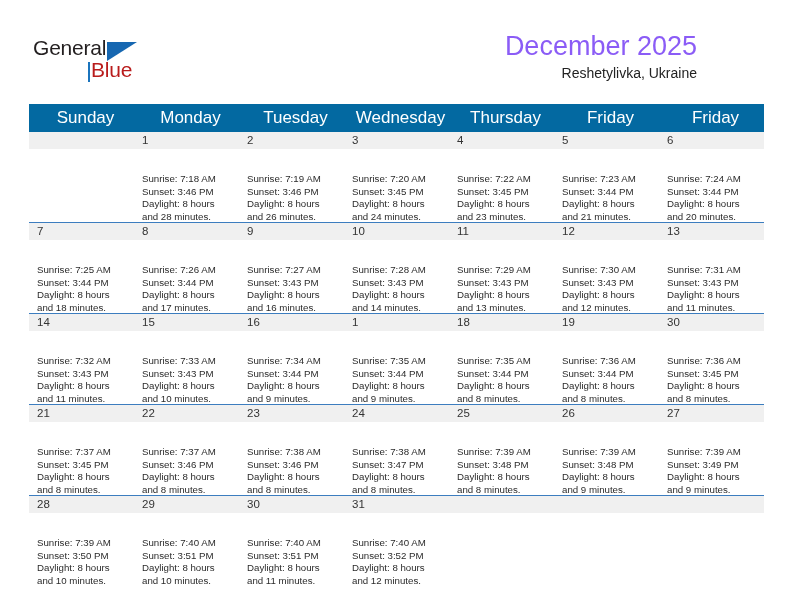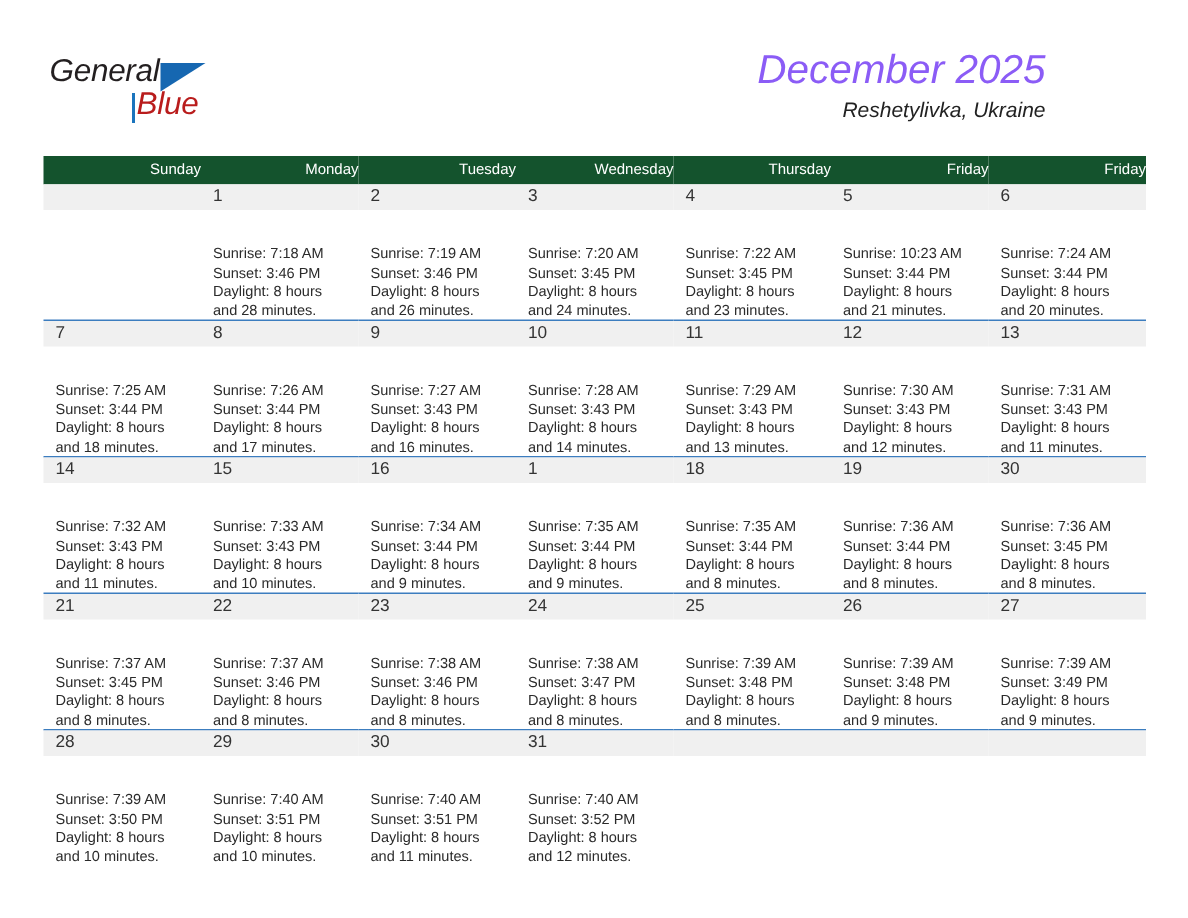--- a/index.html
+++ b/index.html
@@ -21,21 +21,20 @@
     box-sizing: border-box;
   }
 
   
   .top {
     position: absolute;
     left: 0;
     top: 0;
     width: 732px;
     height: 100px;
-    font-style: italic;
   }
   .logo {
     position: absolute;
     left: 33px;
     top: 36px;
     width: 160px;
     height: 52px;
   }
   .logo-general {
     position: absolute;
@@ -100,25 +99,25 @@
     left: 29px;
     top: 104px;
     width: 735px;
   }
   table.cal {
     width: 735px;
     border-collapse: collapse;
     table-layout: fixed;
   }
   table.cal th {
-    background: #14532d;
+    background: #0369a1;
     color: #ffffff;
-    font-size: 10px;
+    font-size: 17px;
     font-weight: normal;
-    text-align: right;
+    text-align: center;
     padding: 4px 0 4px 8px;
     height: 19px;
     box-sizing: border-box;
     border: none;
   }
   table.cal td {
     vertical-align: top;
     padding: 0;
     border: none;
     background: #ffffff;
@@ -238,21 +237,21 @@
                   <div>Sunset: 3:45 PM</div>
                   <div>Daylight: 8 hours</div>
                   <div>and 23 minutes.</div>
                 </div>
               </div>
             </td>
             <td>
               <div class="cell">
                 <div class="daynum-band">5</div>
                 <div class="cell-body">
-                  <div>Sunrise: 10:23 AM</div>
+                  <div>Sunrise: 7:23 AM</div>
                   <div>Sunset: 3:44 PM</div>
                   <div>Daylight: 8 hours</div>
                   <div>and 21 minutes.</div>
                 </div>
               </div>
             </td>
             <td>
               <div class="cell">
                 <div class="daynum-band">6</div>
                 <div class="cell-body">

